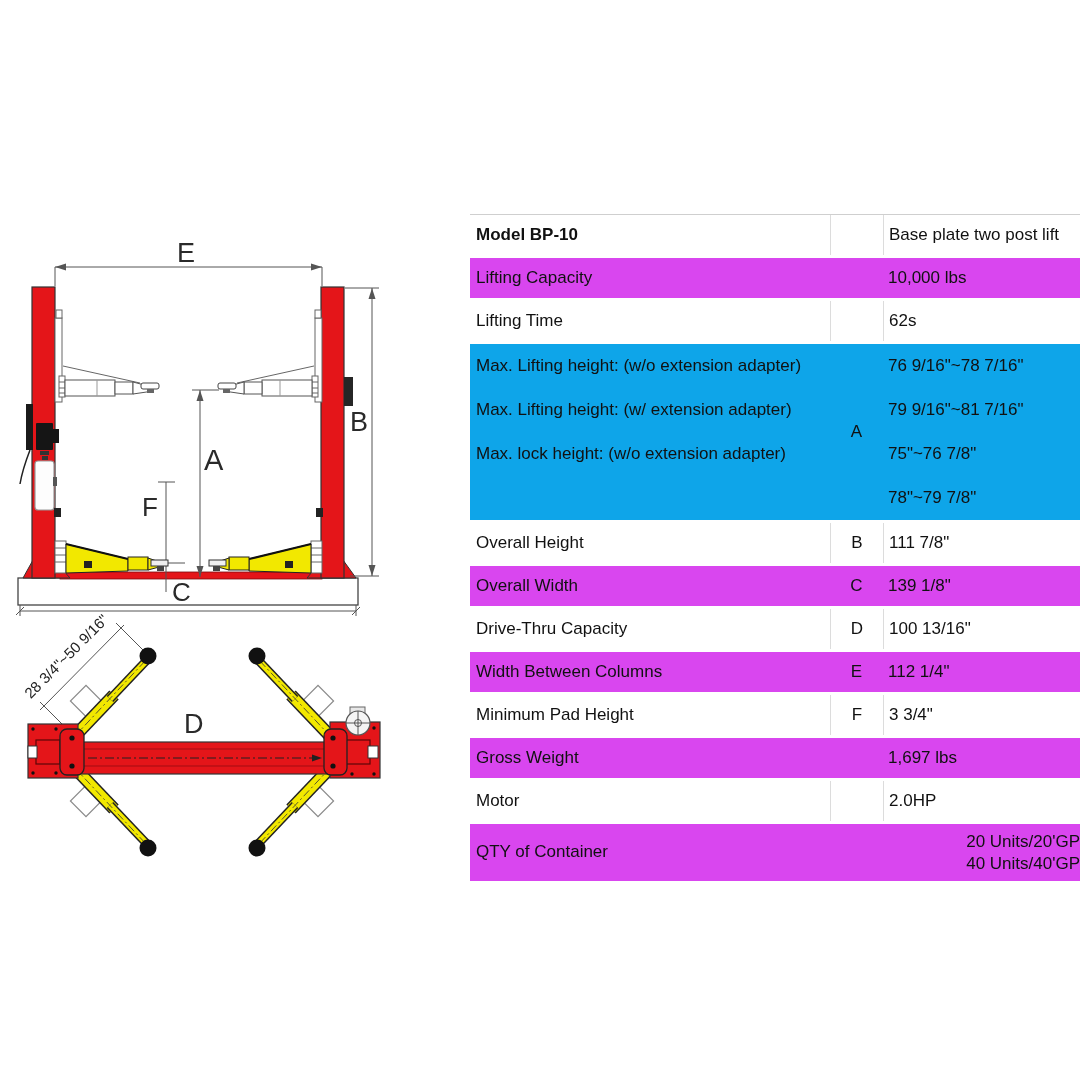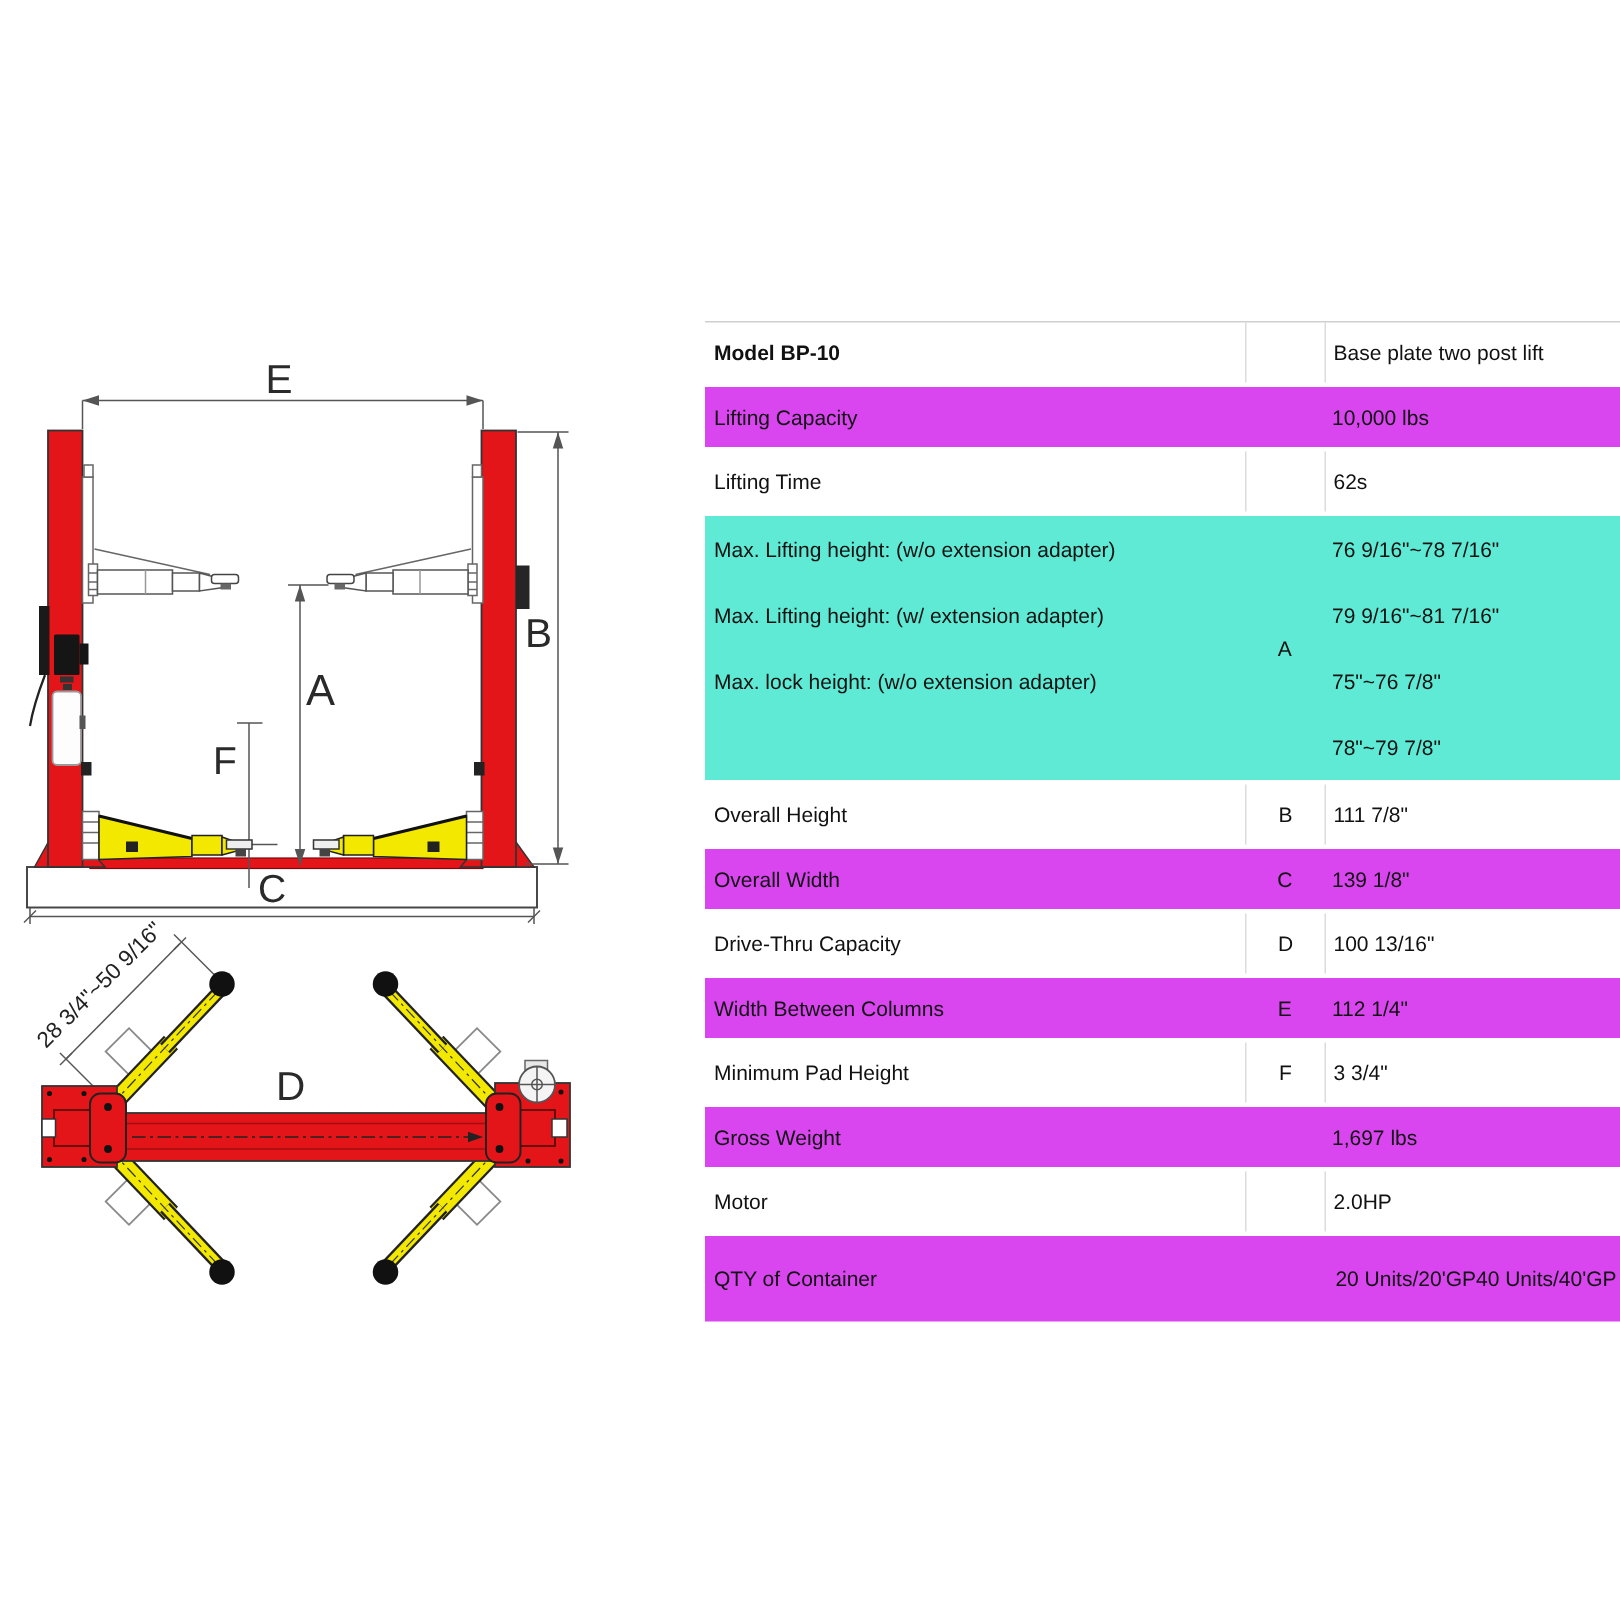--- a/index.html
+++ b/index.html
@@ -1,37 +1,37 @@
 <!DOCTYPE html>
 <html><head>
 <meta charset="utf-8">
 <style>
   html,body{margin:0;padding:0;background:#fff;}
   .stage{position:relative;width:1080px;height:1080px;background:#fff;overflow:hidden;
          font-family:"Liberation Sans",sans-serif;color:#111;}
   .diagram{position:absolute;left:0;top:0;}
   
-  .spec-table{position:absolute;left:470px;top:214px;width:610px;font-size:14px;line-height:1.2;}
+  .spec-table{position:absolute;left:470px;top:214px;width:610px;font-size:17px;line-height:1.2;}
   .row{display:grid;grid-template-columns:360px 53px 197px;height:40px;margin-bottom:3px;}
   .cell{display:flex;align-items:center;}
   .c-label{padding-left:6px;}
   .c-letter{justify-content:center;}
   .c-value{padding-left:5px;}
   .pink{background:#d946ef;}
   .white{background:#fff;}
   .row.header{border-top:1px solid #cfcfcf;}
   .white .c-letter,.white .c-value{border-left:1px solid #dcdcdc;height:100%;}
   .bold{font-weight:bold;}
   .ablock{display:grid;grid-template-columns:360px 53px 197px;grid-template-rows:repeat(4,44px);
-          background:#5eead4;margin-bottom:3px;}
+          background:#0ea5e9;margin-bottom:3px;}
   .ablock .a-letter{grid-column:2;grid-row:1/5;display:flex;align-items:center;justify-content:center;}
   .ablock .c-label{grid-column:1;}
   .ablock .c-value{grid-column:3;}
   .row.tall{height:57px;}
-  .two-line{flex-direction:row;align-items:center;justify-content:center;line-height:1.28;}
+  .two-line{flex-direction:column;align-items:flex-end;justify-content:center;line-height:1.28;}
   text{font-family:"Liberation Sans",sans-serif;}
 </style>
 </head>
 <body>
 
 <div class="stage">
 
   <svg class="diagram" width="460" height="1080" viewBox="0 0 460 1080">
 
     <g>

